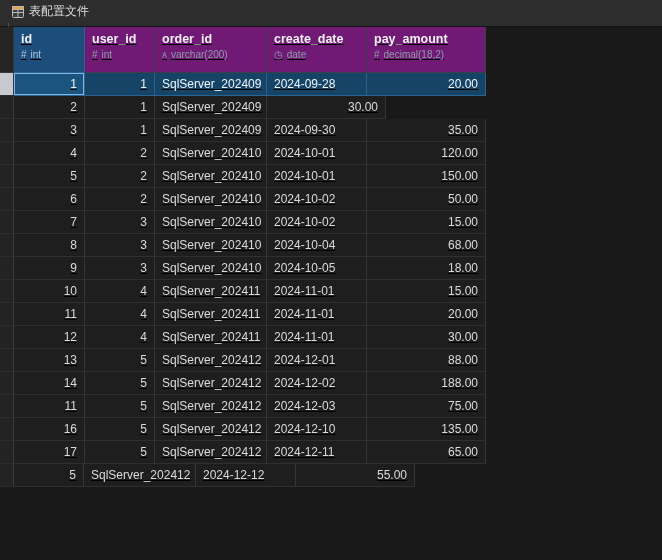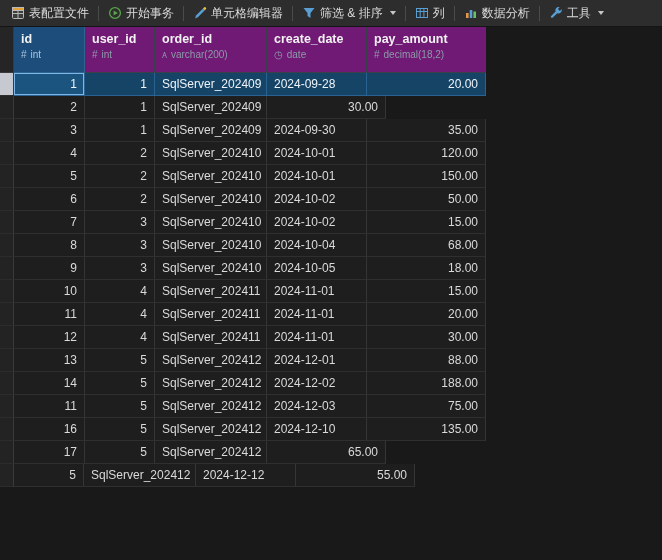--- a/index.html
+++ b/index.html
@@ -9,42 +9,42 @@
     background: #191919;
     font-family: "Liberation Sans", sans-serif;
     overflow: hidden;
   }
 
   
   .toolbar {
     height: 27px;
     background: #2d2d2d;
     display: flex;
-    align-items: center;
     padding: 0 5px;
     border-bottom: 1px solid #141414;
+    flex-direction: column;
   }
   .tb-item {
     display: flex; align-items: center; gap: 4px;
     padding: 3px 6px;
     color: #dcdcdc; font-size: 12px;
     border-radius: 3px; white-space: nowrap; cursor: default;
   }
   .tb-sep { width: 1px; height: 15px; background: #4b4b4b; margin: 0 3px; flex: none; }
   .tb-icon { display: flex; width: 14px; height: 14px; flex: none; }
   .caret {
     width: 0; height: 0;
     border-left: 3.5px solid transparent;
     border-right: 3.5px solid transparent;
     border-top: 4px solid #c8c8c8;
     margin-left: 3px;
   }
 
   
-  .grid { position: relative; height: 533px; background: #191919; }
+  .grid { position: relative; height: 533px; background: #191919; text-decoration: underline; }
 
   .thead { display: flex; height: 46px; }
   .gutter-head {
     width: 14px; flex: none;
     background: #252525;
     border-right: 1px solid #3a3a3a;
     border-bottom: 1px solid #3a3a3a;
   }
   .hcell {
     padding: 5px 7px 4px;
@@ -366,20 +366,21 @@
         <div class="cell col1 num">5</div>
         <div class="cell col2">SqlServer_202412</div>
         <div class="cell col3">2024-12-10</div>
         <div class="cell col4 num">135.00</div>
       </div>
       <div class="trow">
         <div class="gcell"></div>
         <div class="cell col0 num">17</div>
         <div class="cell col1 num">5</div>
         <div class="cell col2">SqlServer_202412</div>
+        <div class="cell col3">2024-12-11</div>
         <div class="cell col4 num">65.00</div>
       </div>
       <div class="trow">
         <div class="gcell"></div>
         <div class="cell col1 num">5</div>
         <div class="cell col2">SqlServer_202412</div>
         <div class="cell col3">2024-12-12</div>
         <div class="cell col4 num">55.00</div>
       </div>
     </div>

